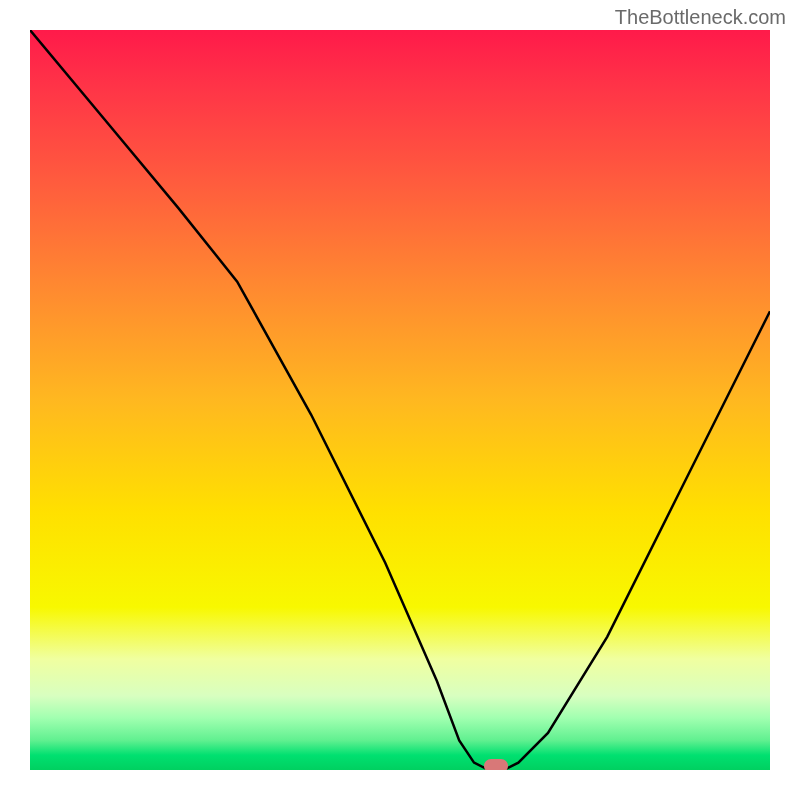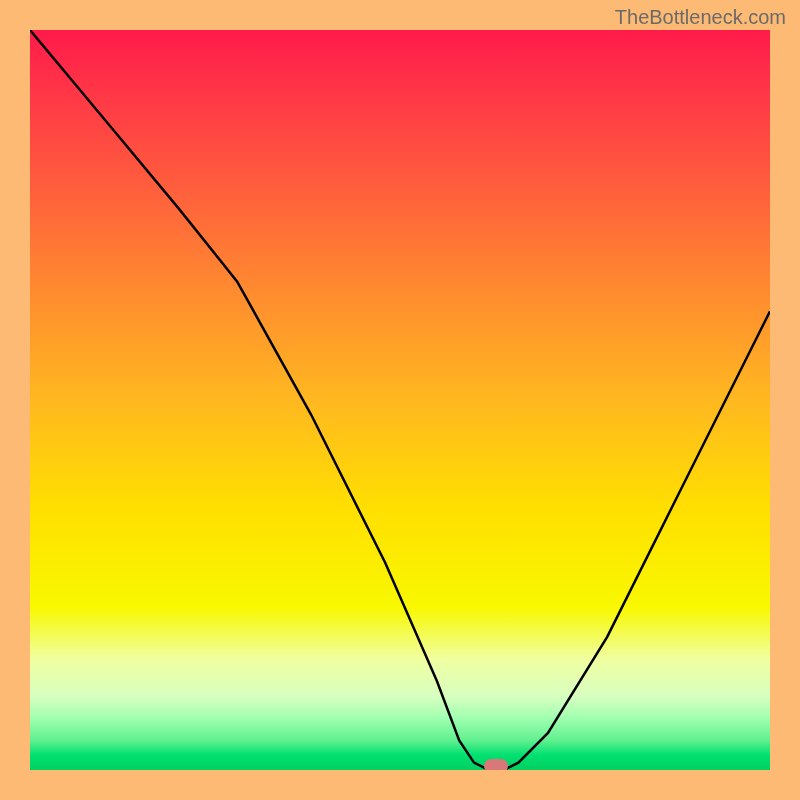--- a/index.html
+++ b/index.html
@@ -8,21 +8,21 @@
     background: #000;
     width: 800px;
     height: 800px;
     overflow: hidden;
     font-family: Arial, sans-serif;
   }
   .container {
     position: relative;
     width: 800px;
     height: 800px;
-    background: #fdba74;
+    background: #ffffff;
     text-align: center;
   }
   .watermark {
     position: absolute;
     top: 6px;
     right: 14px;
     color: #6a6a6a;
     font-size: 20px;
     font-weight: 500;
     z-index: 10;

